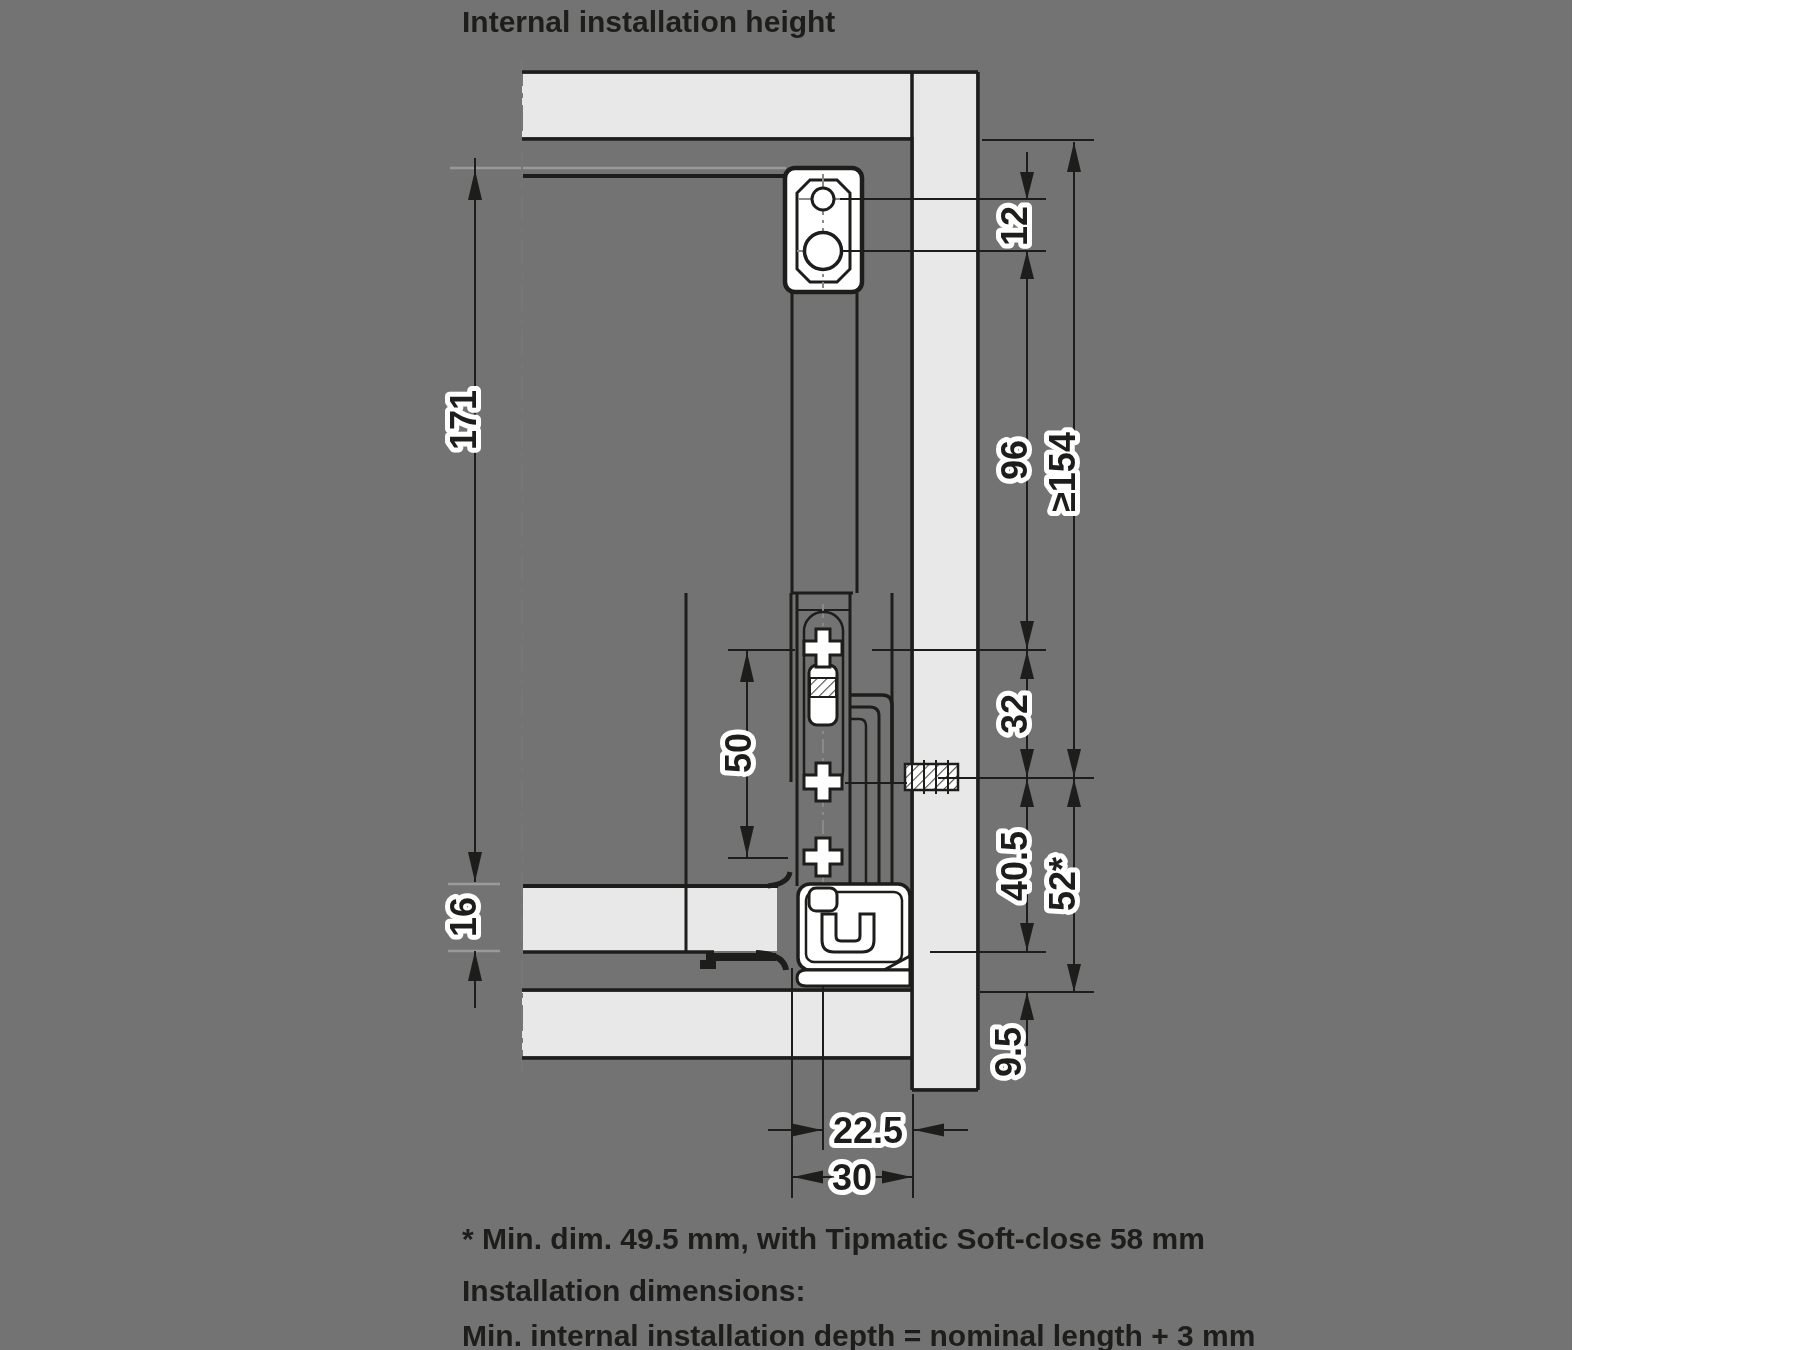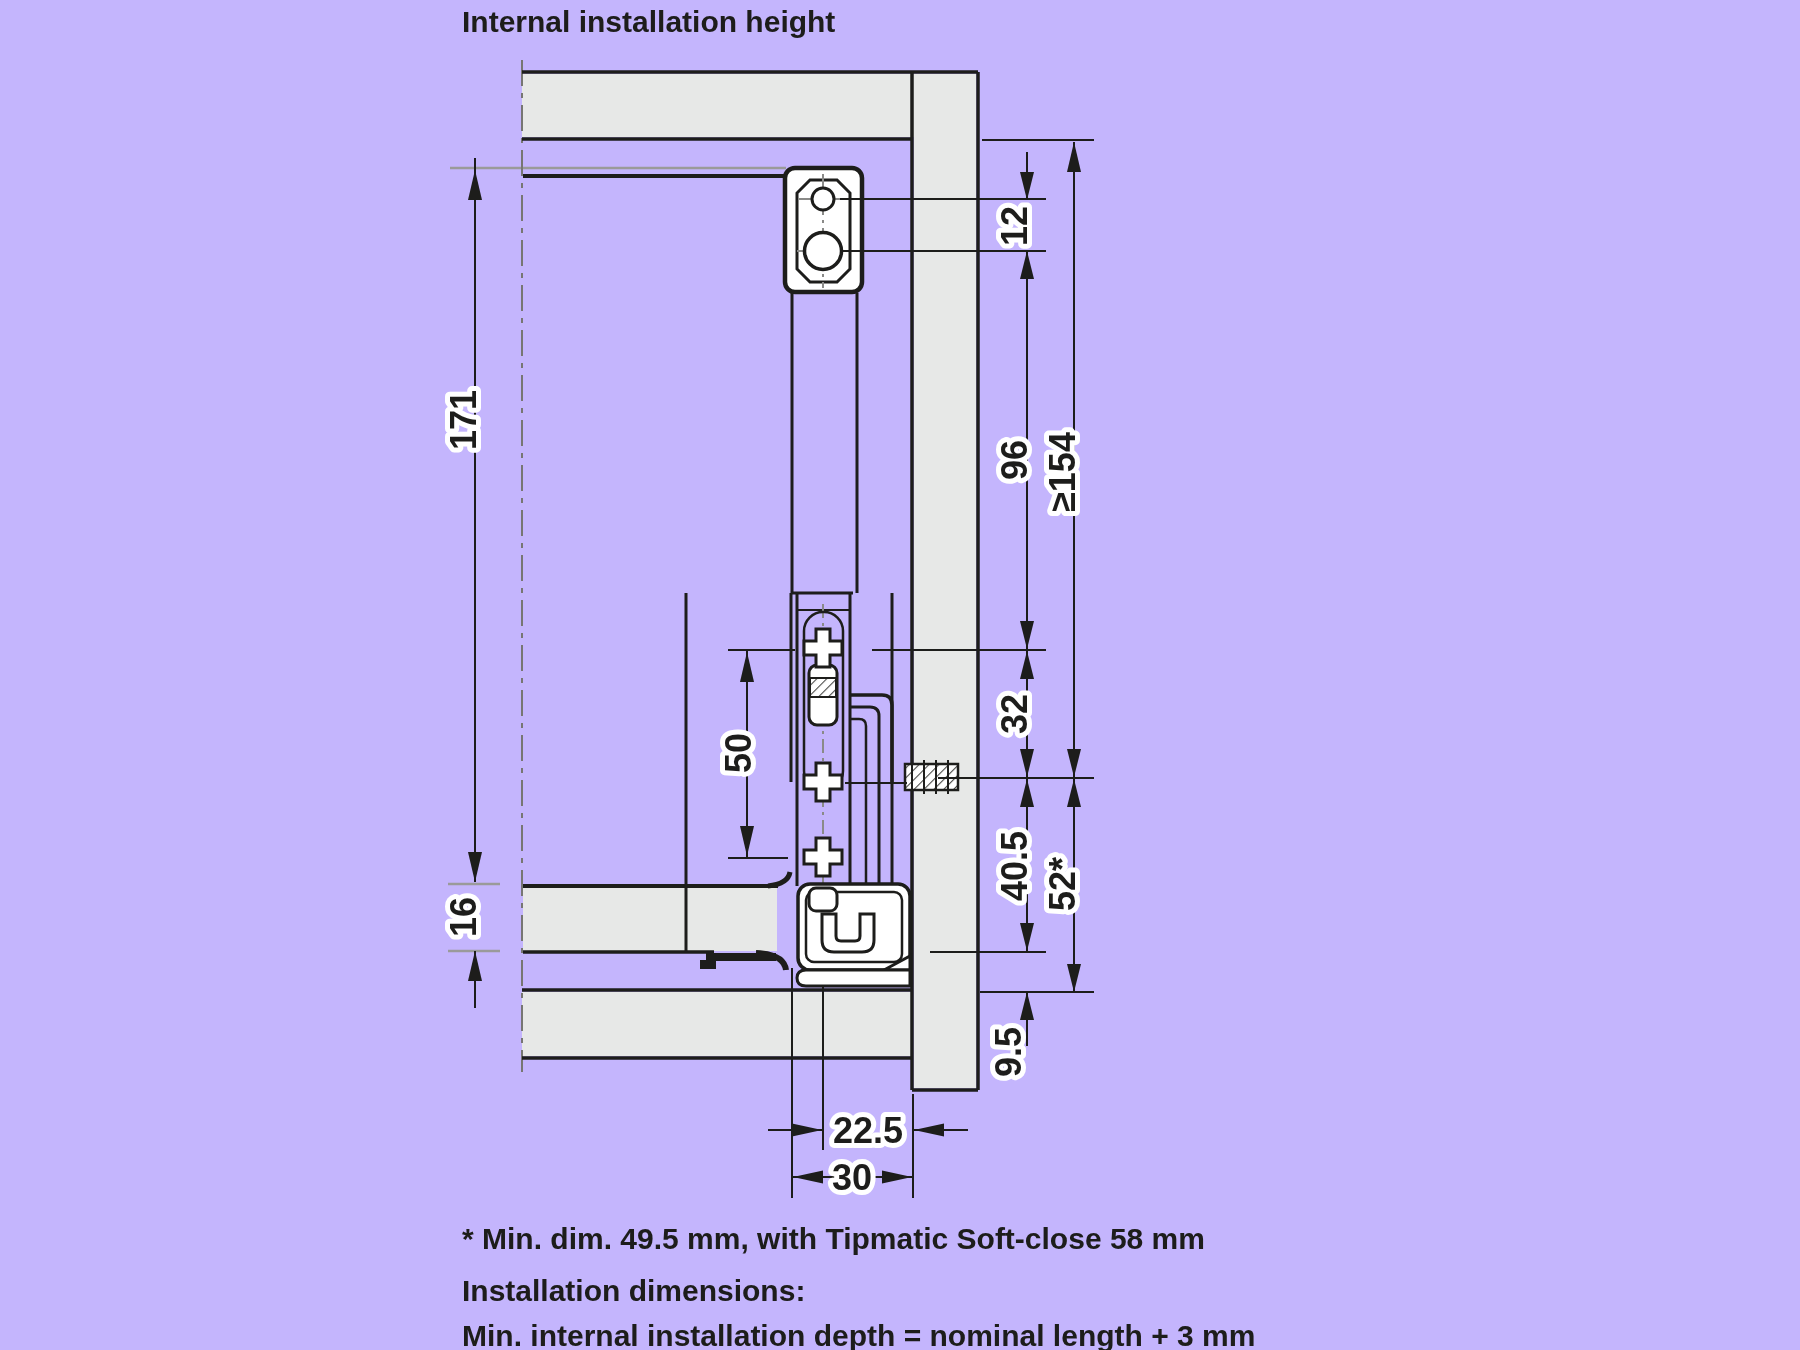--- a/index.html
+++ b/index.html
@@ -3,22 +3,22 @@
 <meta charset="utf-8">
 <style>
   :root{
     --line:#1d1d1b;
     --panel:#e7e8e7;
     --extgray:#9a9a9a;
   }
   html,body{margin:0;padding:0;background:#ffffff;}
   .page{
     position:relative;
-    width:1800px;height:1350px;
-    background:#c4b5fd;
+    width:1572px;height:1350px;
+    background:#737373;
     font-family:"Liberation Sans", sans-serif;
     overflow:hidden;
   }
   svg{display:block;width:1800px;height:1350px;}
   .heading{
     font-family:"Liberation Sans", sans-serif;
     font-size:30px;font-weight:bold;fill:var(--line);
   }
   .dim{
     font-family:"Liberation Sans", sans-serif;

